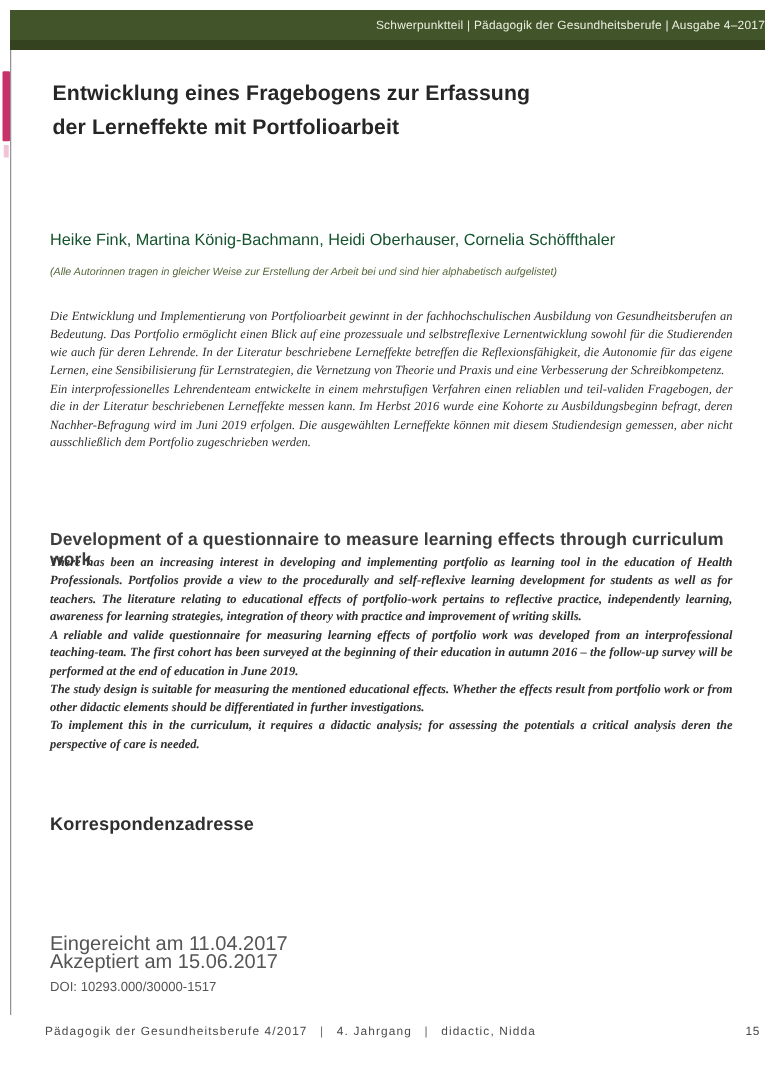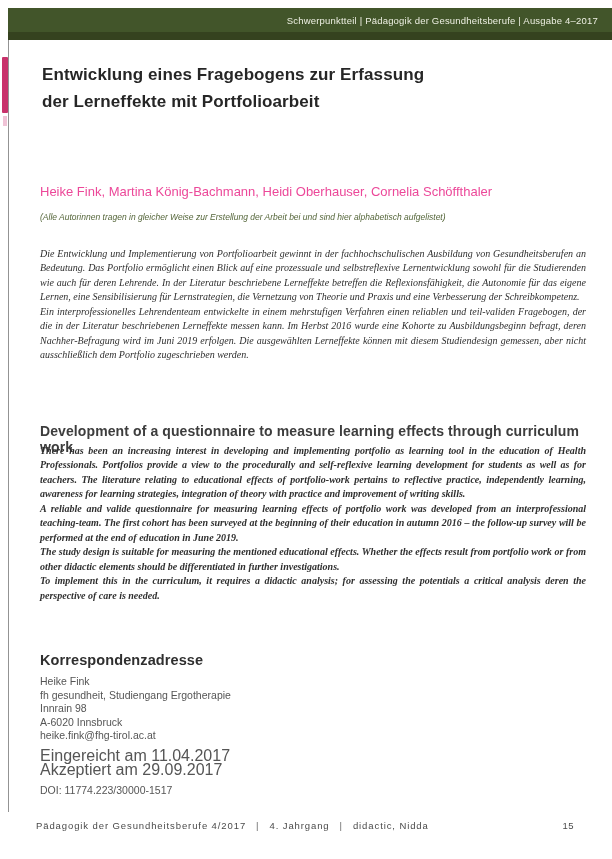--- a/index.html
+++ b/index.html
@@ -19,35 +19,34 @@
   .edge-pink-faint{position:absolute;left:3px;top:116px;width:4px;height:10px;background:#e9a9c4;opacity:.7;}
 
   
   .topbar{
     position:absolute;left:8px;right:0;top:8px;height:32px;
     background:#42552a;
   }
   .topbar-inner{
     position:absolute;left:0;right:0;top:0;height:25px;
     display:flex;align-items:center;justify-content:flex-end;
-    padding-right:14px;
   }
   .topbar-inner span{
     color:#edefe2;font-size:9.5px;letter-spacing:.2px;
   }
   .topbar-shadow{position:absolute;left:0;right:0;bottom:0;height:8px;background:#35421f;}
 
   .title{
     top:50px;left:42px;width:520px;position:absolute;
     font-size:17px;line-height:27px;font-weight:bold;color:#262626;
     letter-spacing:.1px;
   }
   .authors{
     top:184px;position:absolute;left:40px;width:546px;
-    font-size:13px;color:#ec4899;
+    font-size:13px;color:#14532d;
   }
   .authors-note{
     top:212px;position:absolute;left:40px;width:546px;
     font-size:8.5px;font-style:italic;color:#55663a;
   }
 
   .abstract{
     position:absolute;left:40px;width:546px;
     font-family:"Liberation Serif", serif;
     font-style:italic;font-size:10px;line-height:14.45px;
@@ -71,21 +70,21 @@
   .dates{
     position:absolute;left:40px;top:749px;width:400px;
     font-size:16px;line-height:13.5px;color:#555555;
   }
   .doi{
     position:absolute;left:40px;top:784px;width:400px;
     font-size:10.5px;color:#555555;
   }
 
   .footer{
-    position:absolute;left:36px;right:38px;top:820px;
+    position:absolute;left:36px;right:4px;top:820px;
     display:flex;align-items:flex-start;
     font-size:9.5px;letter-spacing:.9px;color:#4a4a4a;
   }
   .footer .sep{margin:0 10px;color:#6a6a6a;}
   .footer .pageno{margin-left:auto;letter-spacing:.5px;}
 </style>
 </head>
 <body>
 
 <div class="page">
@@ -116,34 +115,27 @@
 
   <div class="abstract abstract-en">
     <p>There has been an increasing interest in developing and implementing portfolio as learning tool in the education of Health Professionals. Portfolios provide a view to the procedurally and self-reflexive learning development for students as well as for teachers. The literature relating to educational effects of portfolio-work pertains to reflective practice, independently learning, awareness for learning strategies, integration of theory with practice and improvement of writing skills.</p>
     <p>A reliable and valide questionnaire for measuring learning effects of portfolio work was developed from an interprofessional teaching-team. The first cohort has been surveyed at the beginning of their education in autumn 2016 – the follow-up survey will be performed at the end of education in June 2019.</p>
     <p>The study design is suitable for measuring the mentioned educational effects. Whether the effects result from portfolio work or from other didactic elements should be differentiated in further investigations.</p>
     <p>To implement this in the curriculum, it requires a didactic analysis; for assessing the potentials a critical analysis deren the perspective of care is needed.</p>
   </div>
 
   <h2 class="section-heading heading-korr" style="margin:0;">Korrespondenzadresse</h2>
 
-  <div class="address">
-    <div>Heike Fink</div>
-    <div>fh gesundheit, Studiengang Ergotherapie</div>
-    <div>Innrain 98</div>
-    <div>A-6020 Innsbruck</div>
-    <div>heike.fink@fhg-tirol.ac.at</div>
-  </div>
 
   <div class="dates">
     <div>Eingereicht am 11.04.2017</div>
-    <div>Akzeptiert am 29.09.2017</div>
+    <div>Akzeptiert am 15.06.2017</div>
   </div>
 
-  <div class="doi">DOI: 11774.223/30000-1517</div>
+  <div class="doi">DOI: 10293.000/30000-1517</div>
 
   <footer class="footer">
     <span>Pädagogik der Gesundheitsberufe 4/2017</span>
     <span class="sep">|</span>
     <span>4. Jahrgang</span>
     <span class="sep">|</span>
     <span>didactic, Nidda</span>
     <span class="pageno">15</span>
   </footer>
 

